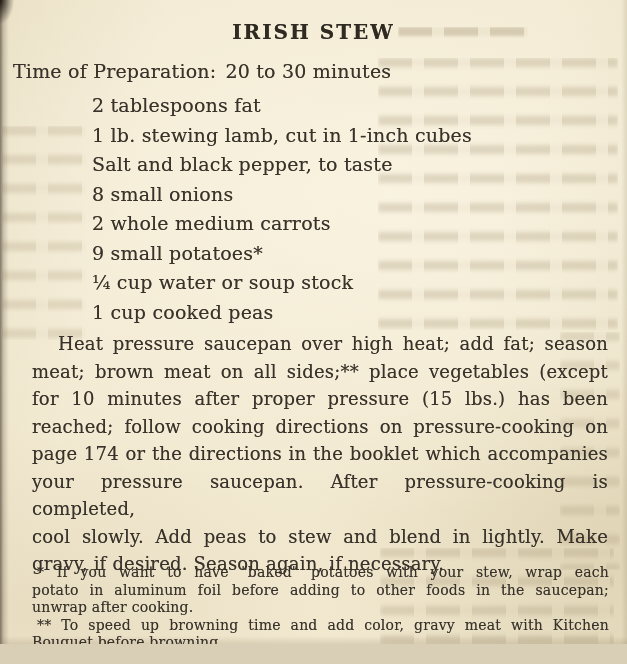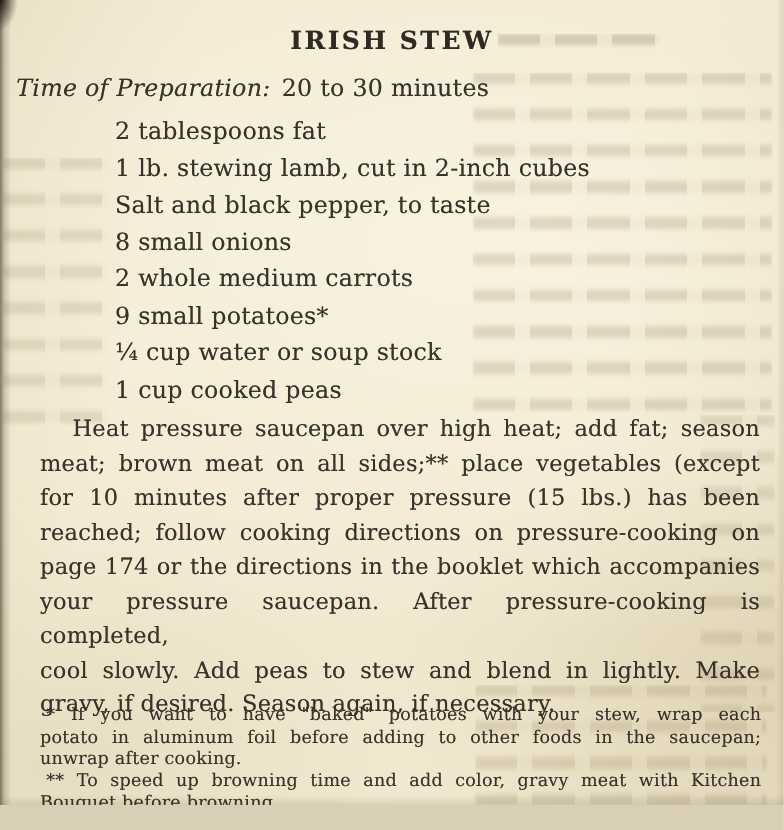--- a/index.html
+++ b/index.html
@@ -61,21 +61,21 @@
     margin: 0; text-align: center;
     font-size: 20px; font-weight: bold; letter-spacing: 2px;
     color: #2f2a22;
     text-shadow: 0 0 0.5px rgba(47,42,34,0.65);
   }
   .prep-line {
     position: absolute; left: 13px; top: 60px;
     font-size: 19px; letter-spacing: 0.2px;
     text-shadow: 0 0 0.4px rgba(56,50,42,0.55);
   }
-  .prep-line .lbl { font-style: italic; margin-right: 9px; }
+  .prep-line .lbl { margin-right: 9px; }
   .ingredients {
     position: absolute; left: 92px; top: 91px; width: 500px;
     font-size: 19px; line-height: 29.5px; letter-spacing: 0.2px;
     text-shadow: 0 0 0.4px rgba(56,50,42,0.55);
   }
   .instructions {
     position: absolute; left: 12px; top: 330px; width: 596px;
     font-size: 18px; line-height: 27.5px; letter-spacing: 0.2px;
     text-shadow: 0 0 0.4px rgba(56,50,42,0.55);
   }
@@ -105,21 +105,21 @@
   <div class="edge-bottom"></div>
 
   <h1 class="title">IRISH STEW</h1>
 
   <div class="prep-line">
     <span class="lbl">Time of Preparation:</span><span>20 to 30 minutes</span>
   </div>
 
   <div class="ingredients">
     <div>2 tablespoons fat</div>
-    <div>1 lb. stewing lamb, cut in 2-inch cubes</div>
+    <div>1 lb. stewing lamb, cut in 1-inch cubes</div>
     <div>Salt and black pepper, to taste</div>
     <div>8 small onions</div>
     <div>2 whole medium carrots</div>
     <div>9 small potatoes*</div>
     <div>¼ cup water or soup stock</div>
     <div>1 cup cooked peas</div>
   </div>
 
   <div class="instructions">
     <div class="jline indent">Heat pressure saucepan over high heat; add fat; season</div>

